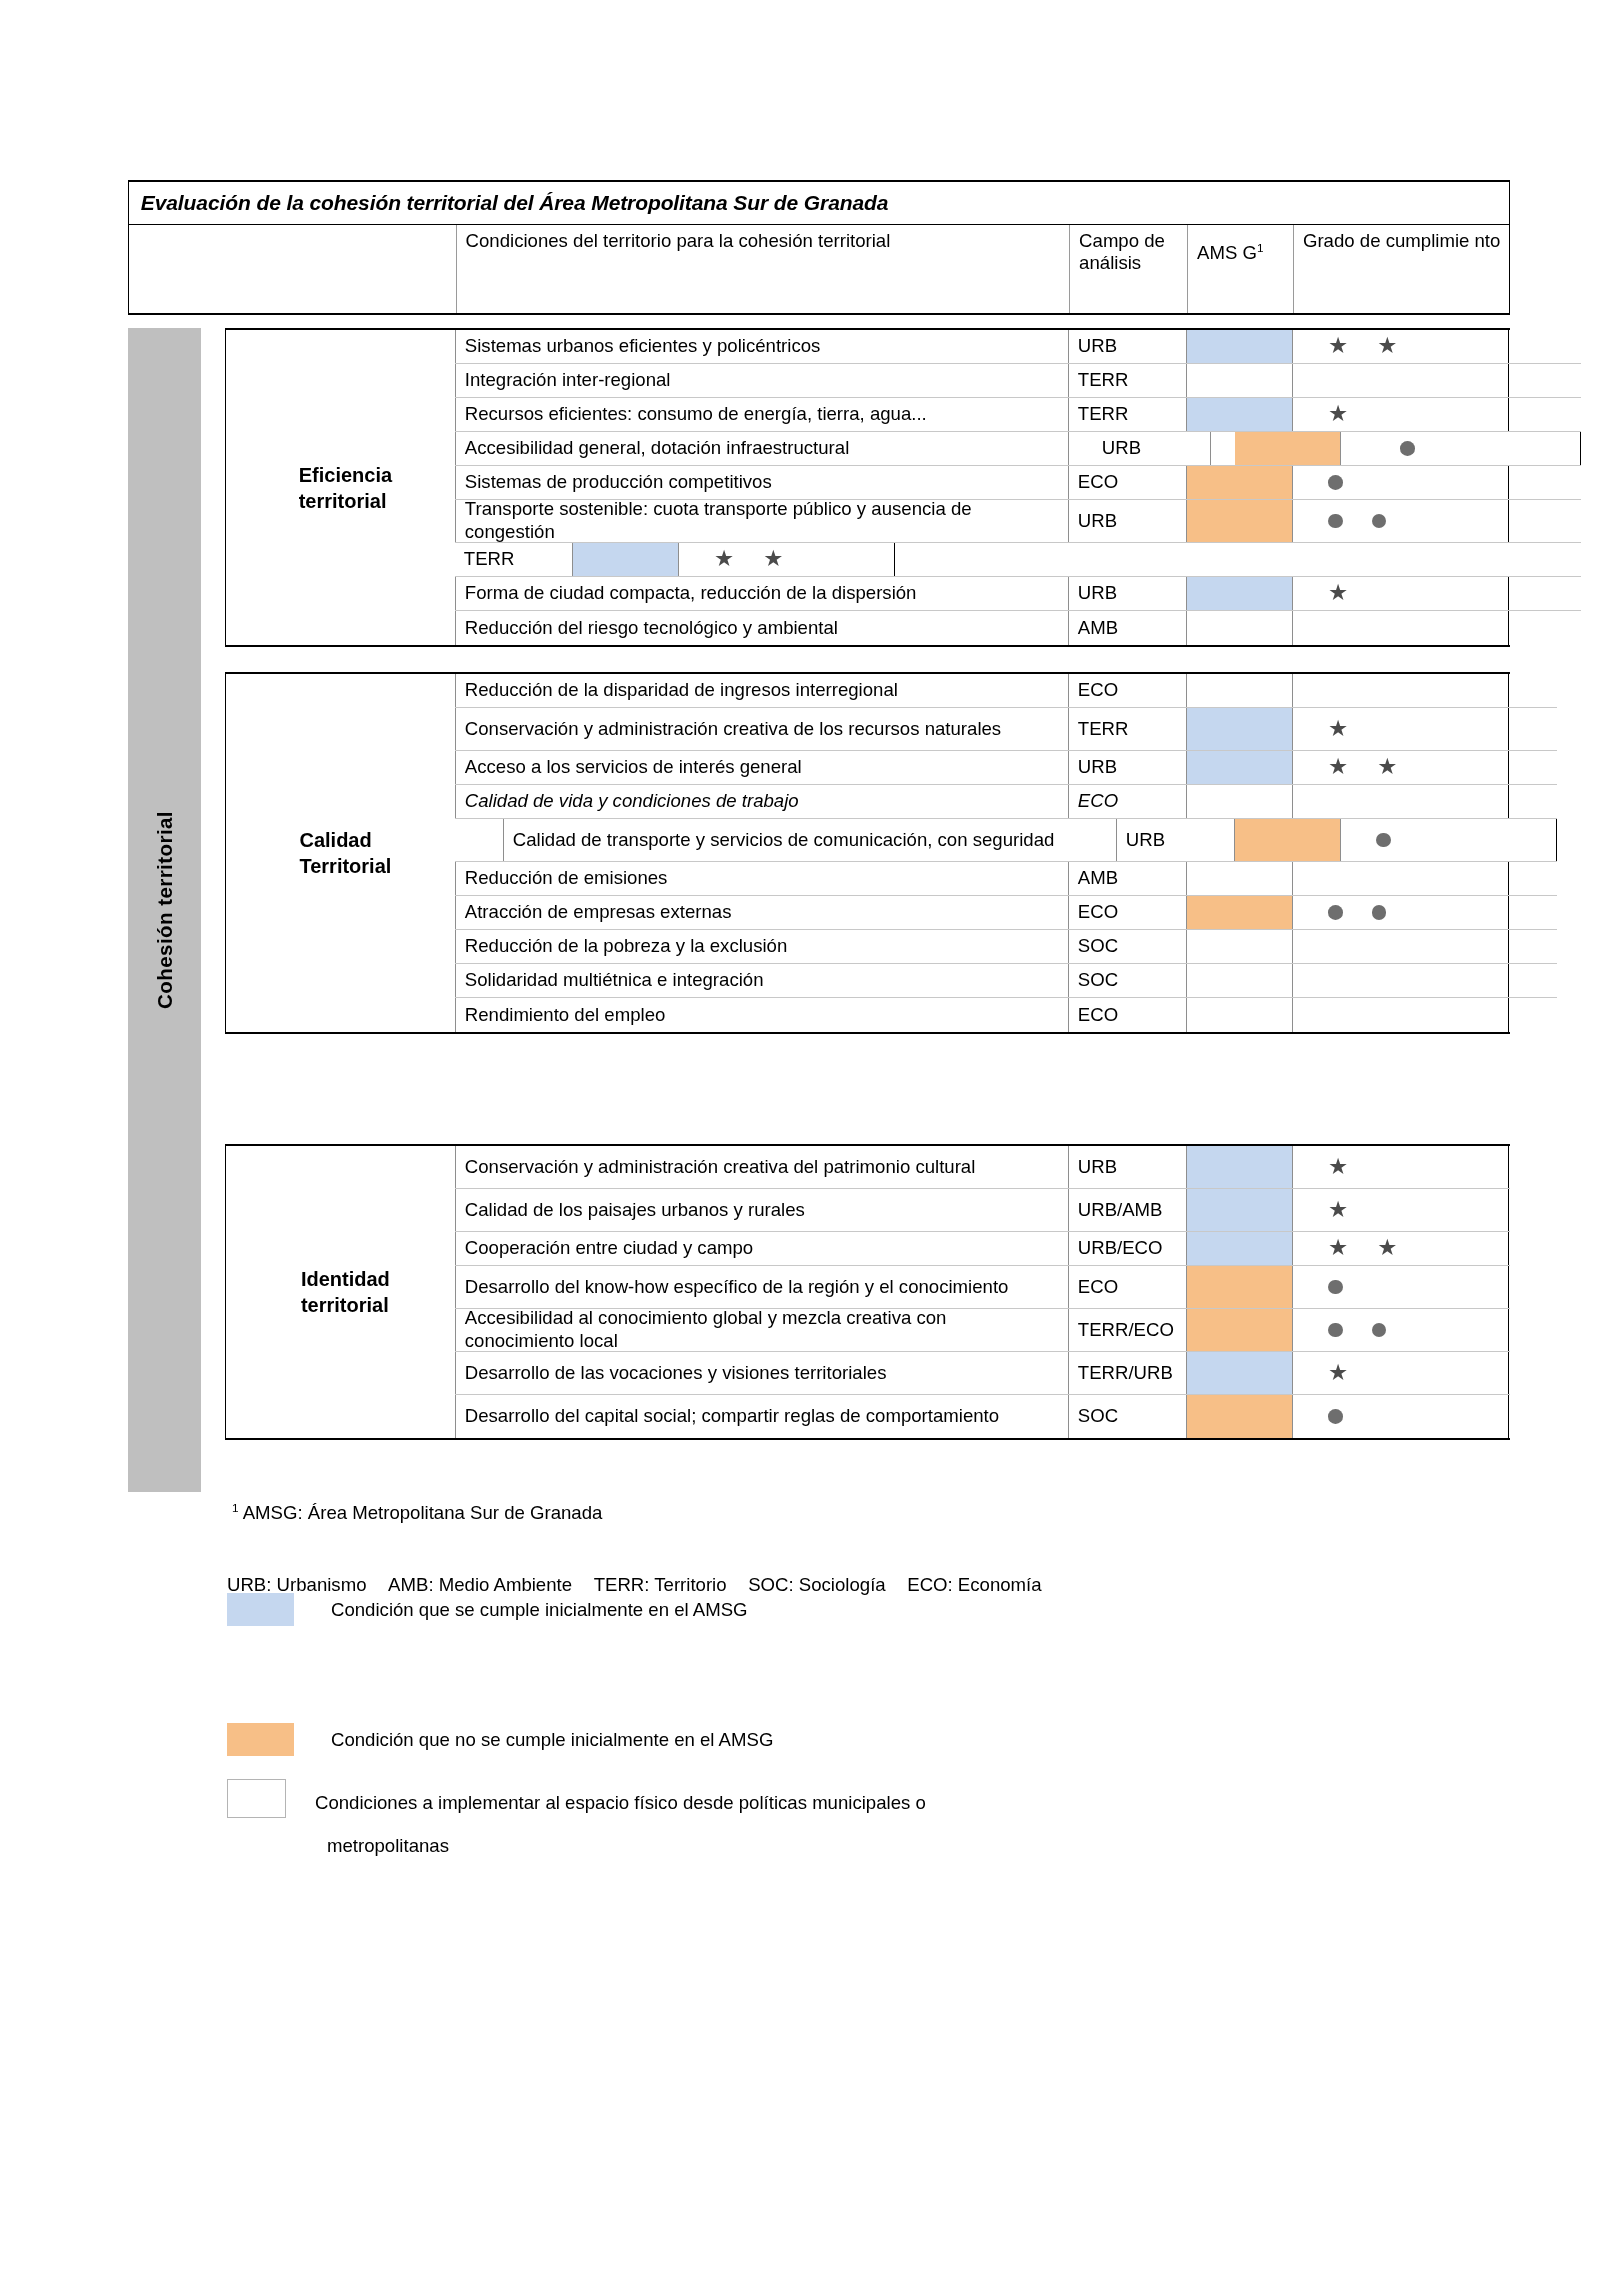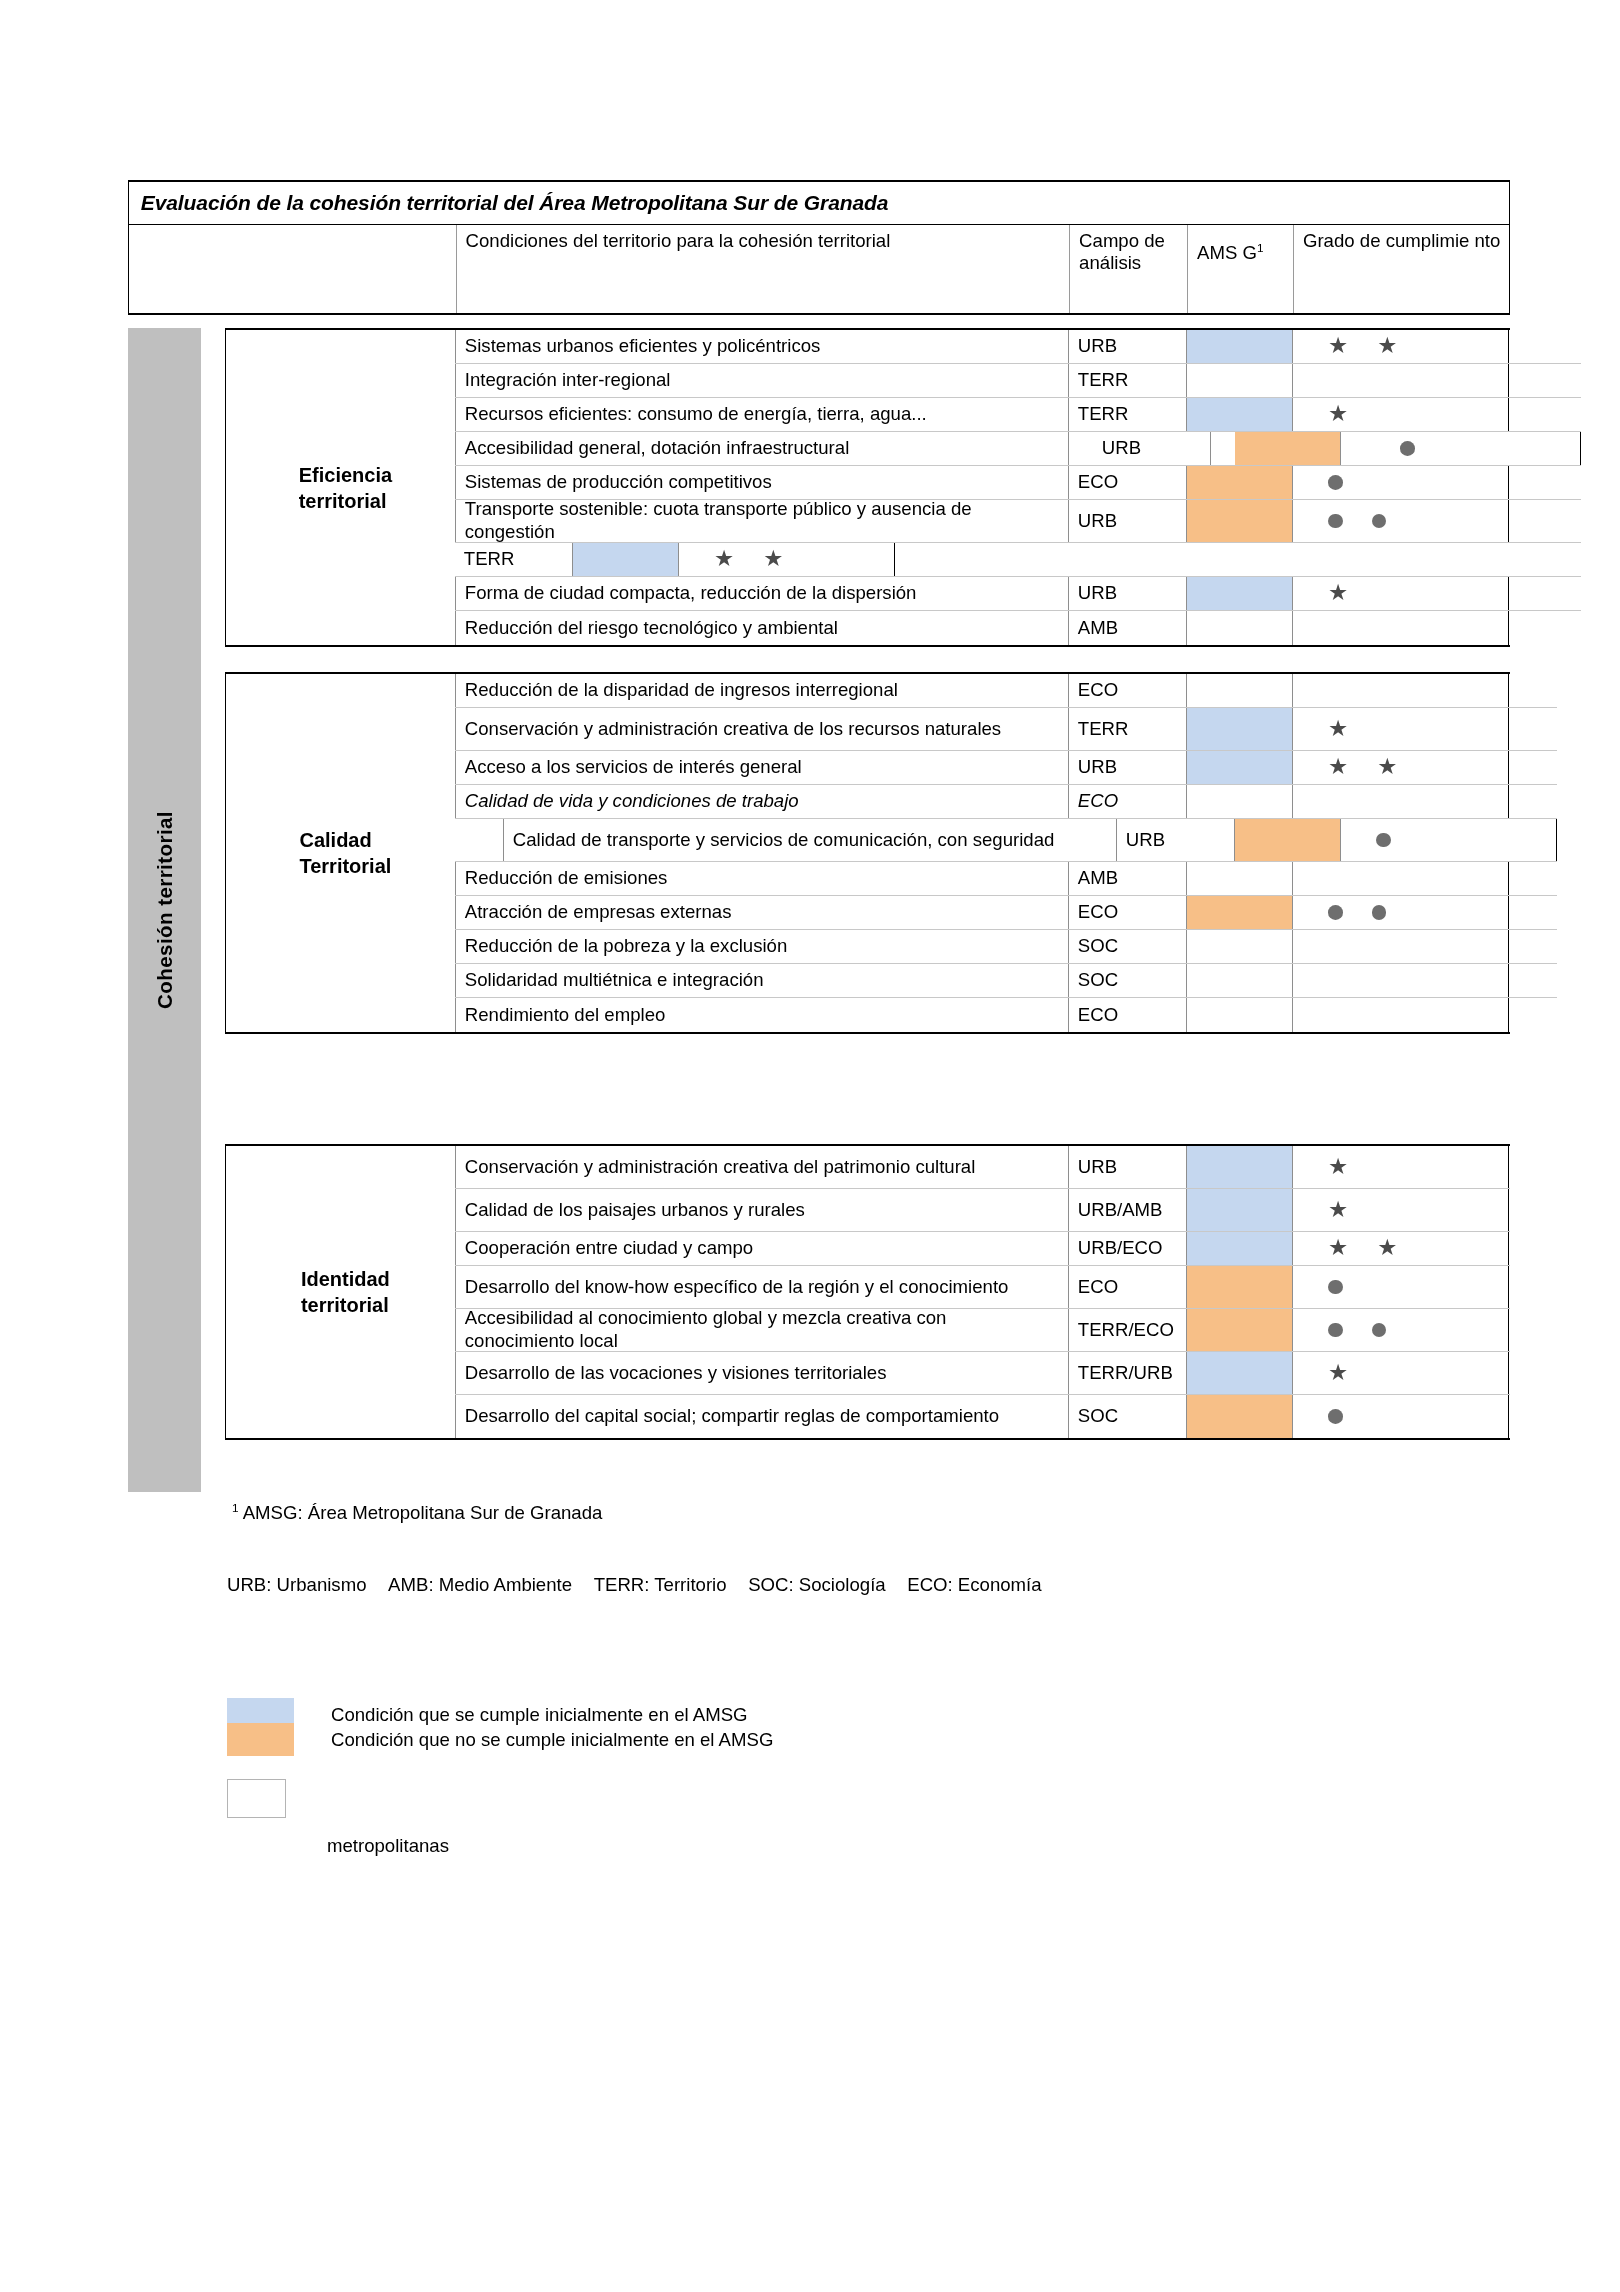--- a/index.html
+++ b/index.html
@@ -218,21 +218,21 @@
     flex: 0 0 67px;
     box-sizing: border-box;
   }
   .legend-swatch.blue   { background: #c5d7ef; }
   .legend-swatch.orange { background: #f7bf87; }
   .legend-swatch.white  { background: #ffffff; border: 1px solid #b4b4b4; height: 39px; width: 59px; flex-basis: 59px;}
   .legend-text {
     font-size: 18.6px;
     padding-left: 0;
   }
-  #legend-0 { top: 1698px; }
+  #legend-0 { top: 1593px; }
   #legend-1 { top: 1723px; }
   #legend-2 { top: 1779px; align-items: flex-start; }
   #legend-0 .legend-text { margin-left: 37px; }
   #legend-1 .legend-text { margin-left: 37px; }
   #legend-2 .legend-text { margin-left: 29px; line-height: 2.55; }
   .legend-text-2nd {
     position: absolute;
     left: 327px;
     top: 1835px;
     font-size: 18.6px;
@@ -503,17 +503,18 @@
   <div class="legend-item" id="legend-0">
     <div class="legend-swatch blue"></div>
     <div class="legend-text">Condición que se cumple inicialmente en el AMSG</div>
   </div>
   <div class="legend-item" id="legend-1">
     <div class="legend-swatch orange"></div>
     <div class="legend-text">Condición que no se cumple inicialmente en el AMSG</div>
   </div>
   <div class="legend-item" id="legend-2">
     <div class="legend-swatch white"></div>
+    <div class="legend-text">Condiciones a implementar al espacio físico desde políticas municipales o</div>
   </div>
   <div class="legend-text-2nd">metropolitanas</div>
 
 </div>
 
 
 </body></html>

